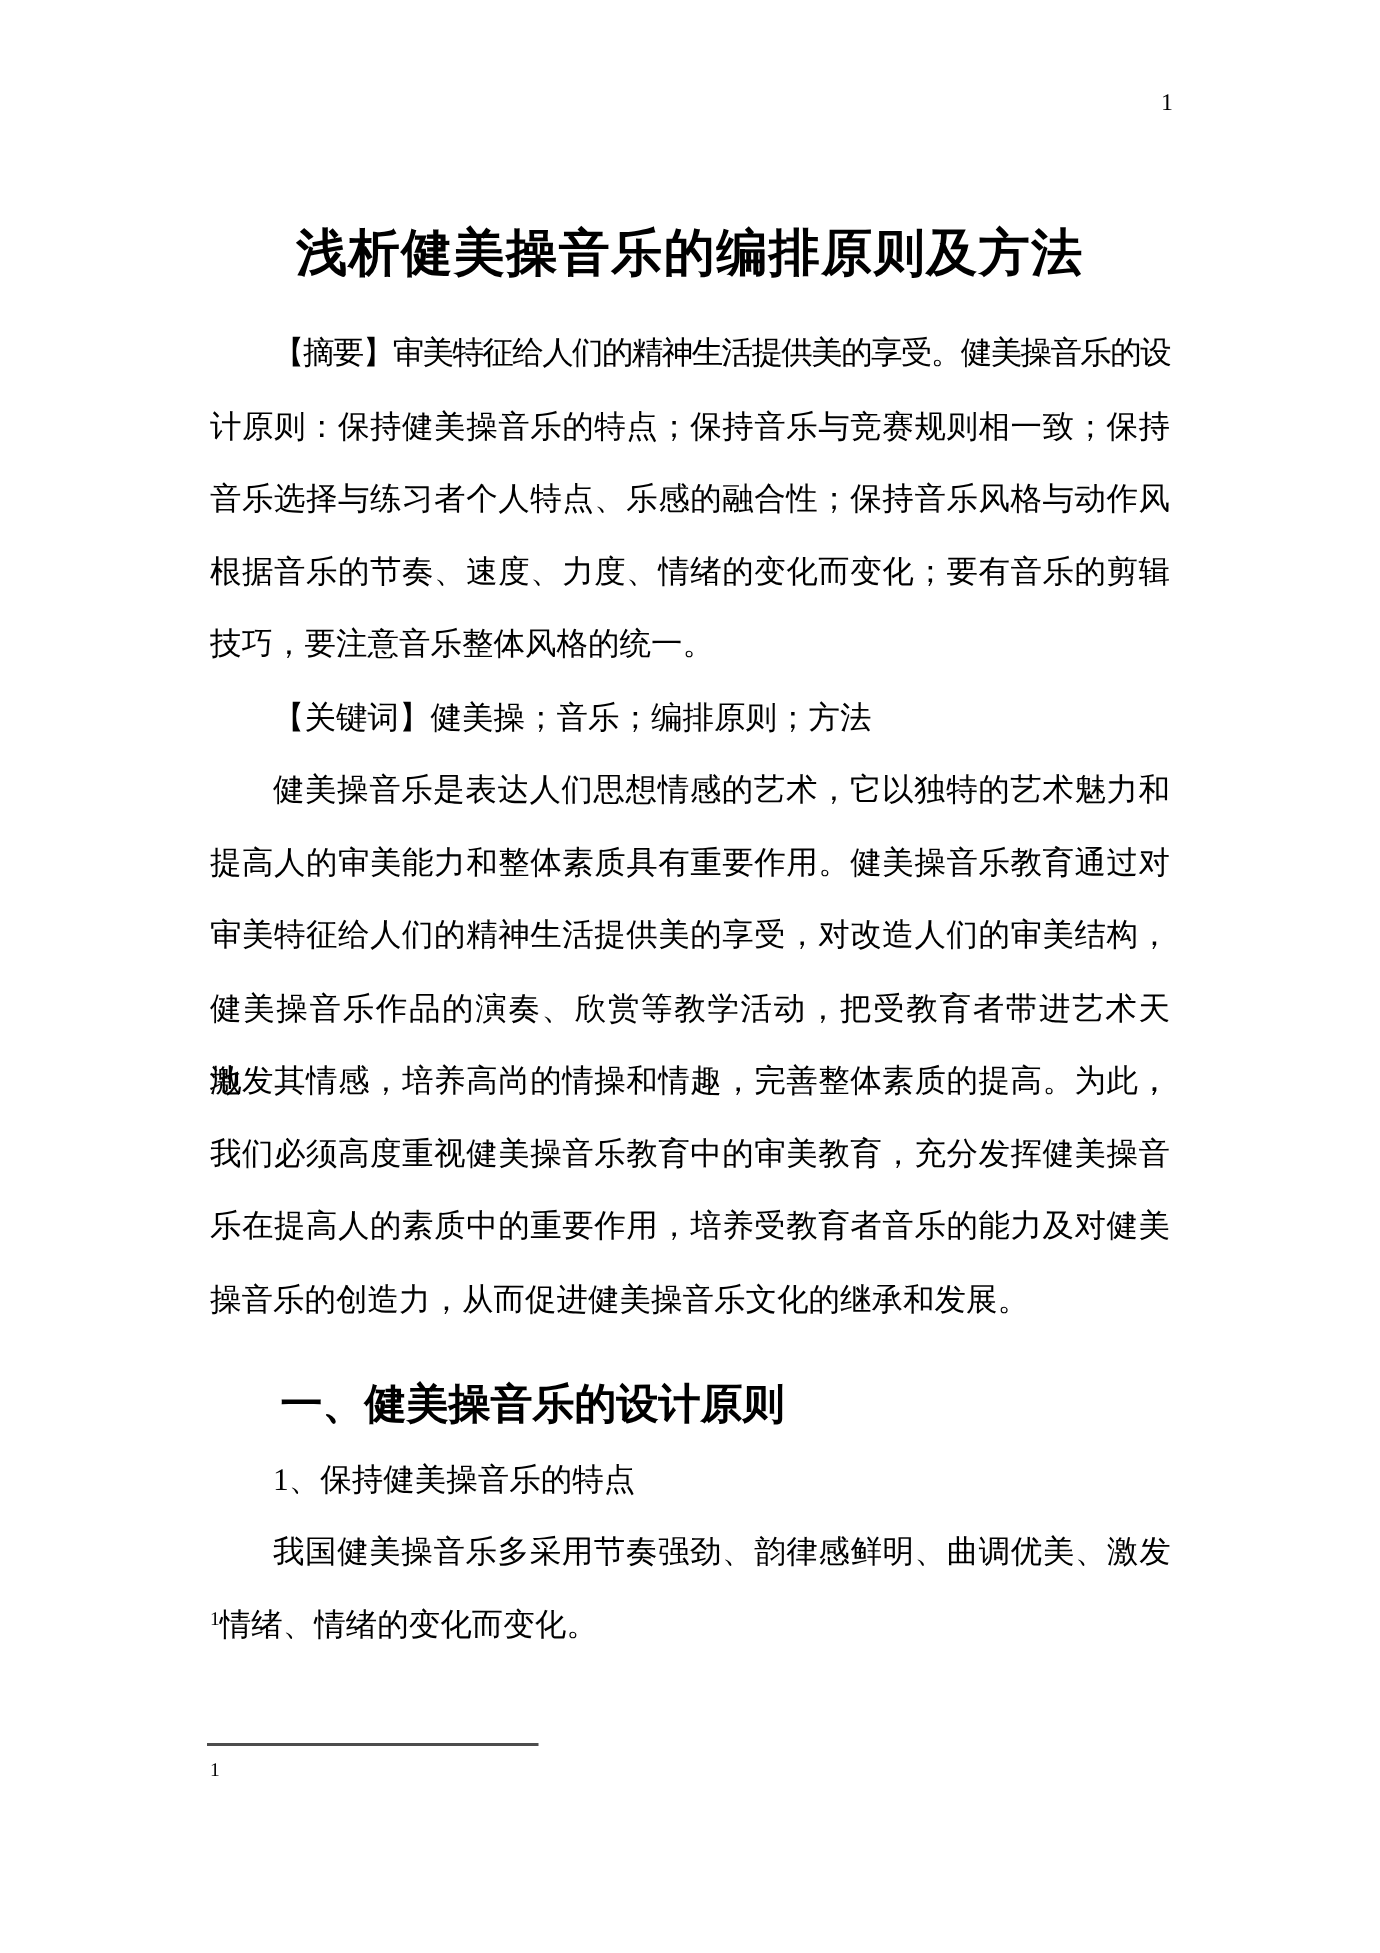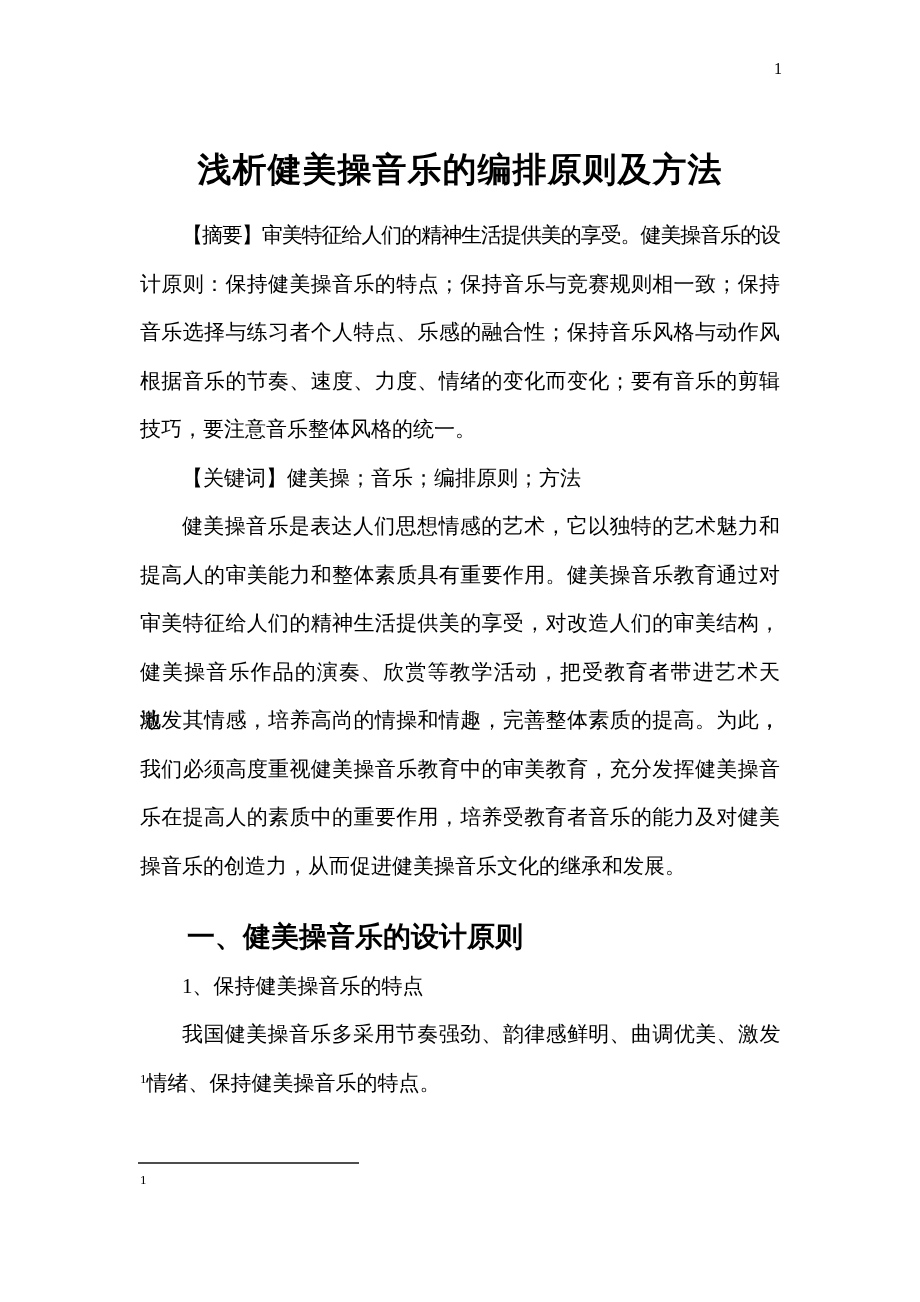--- a/index.html
+++ b/index.html
@@ -72,20 +72,20 @@
     <div class="ln j">激发其情感，培养高尚的情操和情趣，完善整体素质的提高。为此，</div>
     <div class="ln j">我们必须高度重视健美操音乐教育中的审美教育，充分发挥健美操音</div>
     <div class="ln j">乐在提高人的素质中的重要作用，培养受教育者音乐的能力及对健美</div>
     <div class="ln">操音乐的创造力，从而促进健美操音乐文化的继承和发展。</div>
 
     <div class="h1line">一、健美操音乐的设计原则</div>
 
     <div class="ln ind">1、保持健美操音乐的特点</div>
 
     <div class="ln j ind sq2">我国健美操音乐多采用节奏强劲、韵律感鲜明、曲调优美、激发</div>
-    <div class="ln"><sup class="ref">1</sup><span>情绪、保持健美操音乐的特点。</span></div>
+    <div class="ln"><sup class="ref">1</sup><span>情绪、情绪的变化而变化。</span></div>
 
   </div>
 
   <div class="fnline"></div>
   <div class="fnmark">1</div>
 
 </div>
 
 </body></html>

